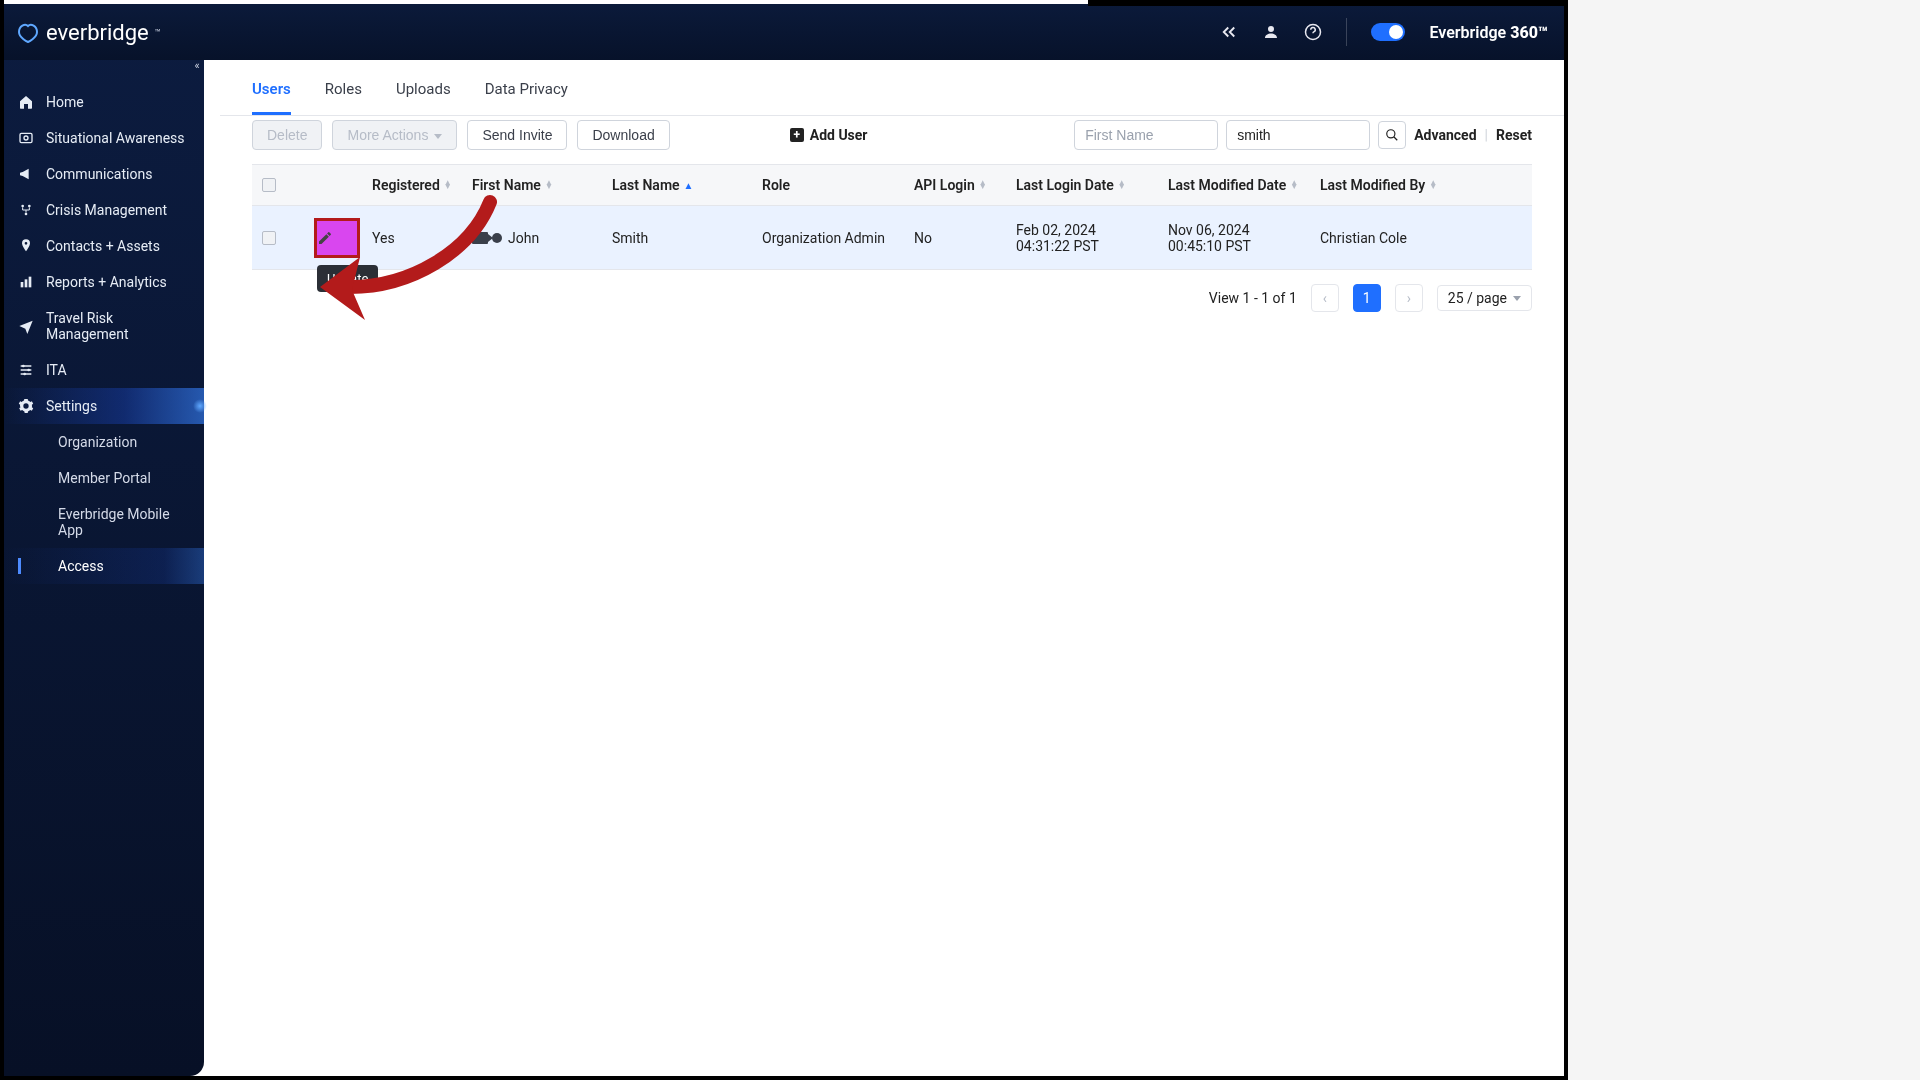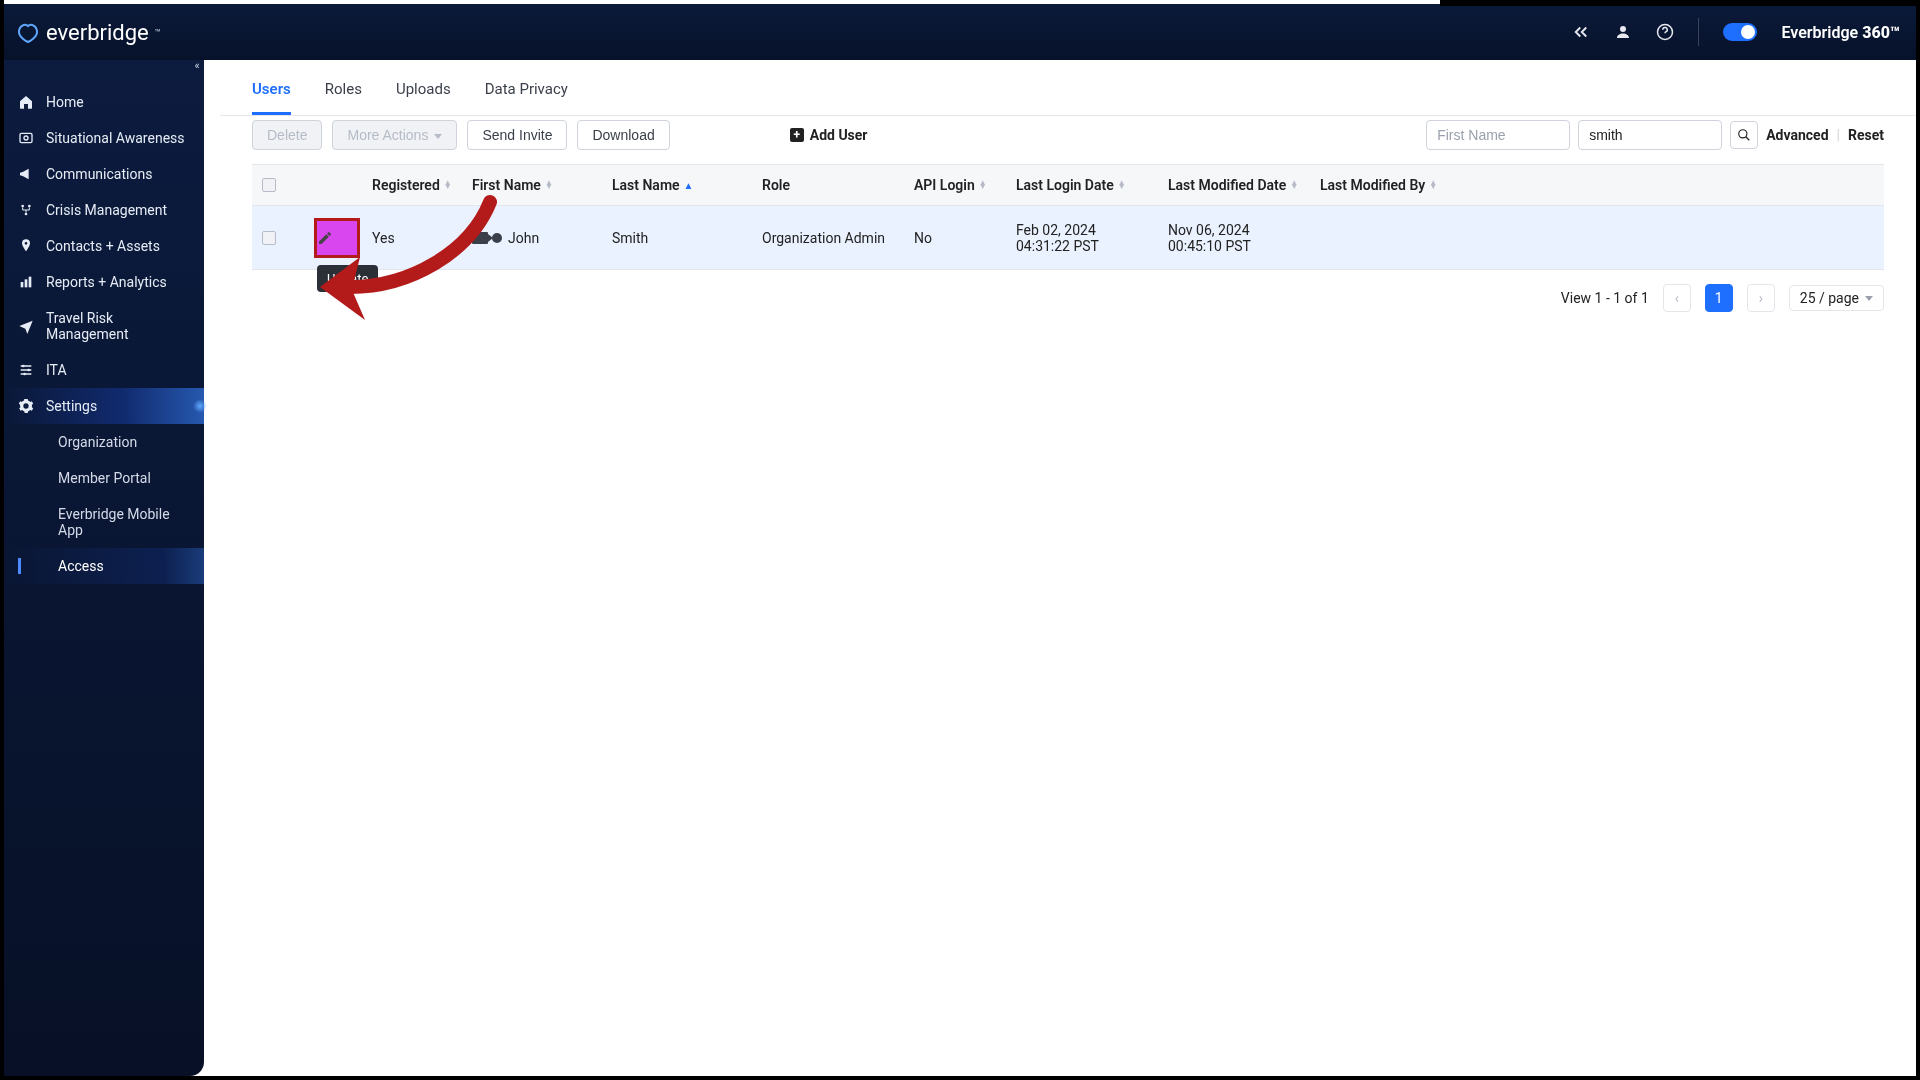--- a/index.html
+++ b/index.html
@@ -1,17 +1,17 @@
 <!DOCTYPE html>
 <html><head>
 <meta charset="utf-8">
 <style>
 * { box-sizing: border-box; margin: 0; padding: 0; }
 body { font-family: -apple-system, BlinkMacSystemFont, "Segoe UI", Roboto, Arial, sans-serif; font-size: 14px; color: #333; background: #f5f5f5; overflow: hidden; }
-.app { width: 1920px; height: 1080px; position: relative; background: #fff; }
+.app { width: 1568px; height: 1080px; position: relative; background: #fff; }
 .black-border { position: absolute; inset: 0; border: 4px solid #000; border-top: none; pointer-events: none; z-index: 50; }
 .black-border-top-right { position: absolute; top: 0; right: 0; width: 480px; height: 6px; background: #000; z-index: 51; }
 
 .header { position: absolute; top: 4px; left: 0; right: 4px; height: 56px; background: linear-gradient(180deg, #0b1a3a 0%, #07122a 100%); display: flex; align-items: center; padding: 0 16px; z-index: 20; }
 .logo { display: flex; align-items: center; gap: 6px; color: #fff; font-size: 22px; font-weight: 400; }
 .logo svg { width: 24px; height: 24px; }
 .header-spacer { flex: 1; }
 .header-right { display: flex; align-items: center; gap: 24px; color: #fff; }
 .header-icon { width: 18px; height: 18px; fill: #e8e8f0; }
 .header-divider { width: 1px; height: 28px; background: rgba(255,255,255,0.2); }
@@ -296,20 +296,21 @@
                 <span class="vid"></span>
                 <span class="dot"></span>
               </span>
             <span style="margin-left:6px">John</span>
           </div>
           <div class="td">Smith</div>
           <div class="td">Organization Admin</div>
           <div class="td">No</div>
           <div class="td">Feb 02, 2024 04:31:22 PST</div>
           <div class="td">Nov 06, 2024 00:45:10 PST</div>
+          <div class="td">Christian Cole</div>
         </div>
       </div>
     </div>
 
     <div class="pagination">
       <span>View 1 - 1 of 1</span>
       <div class="pager-btn">‹</div>
       <div class="pager-btn active">1</div>
       <div class="pager-btn">›</div>
       <div class="page-size">

